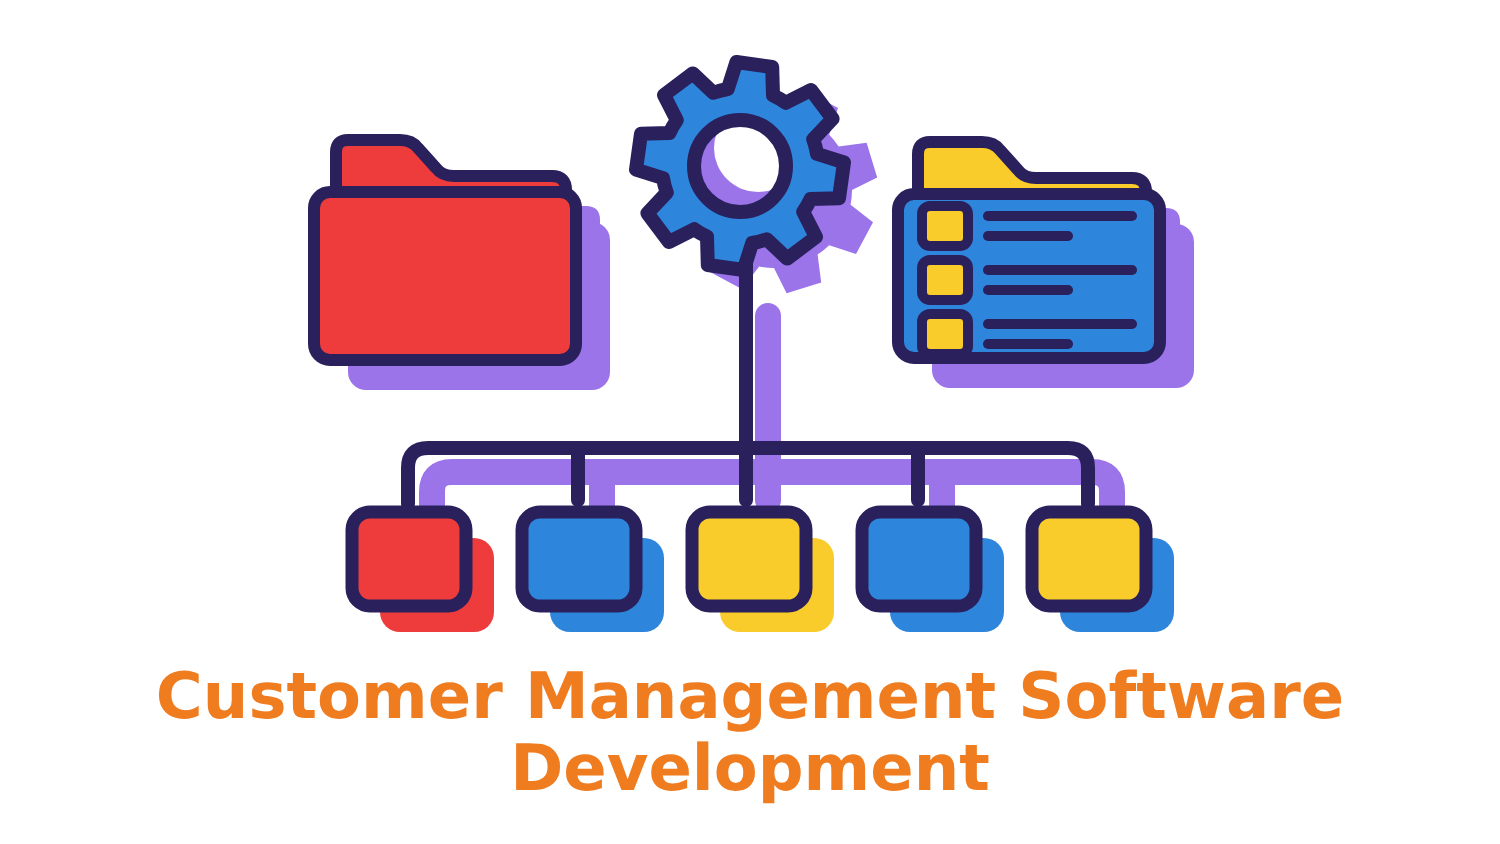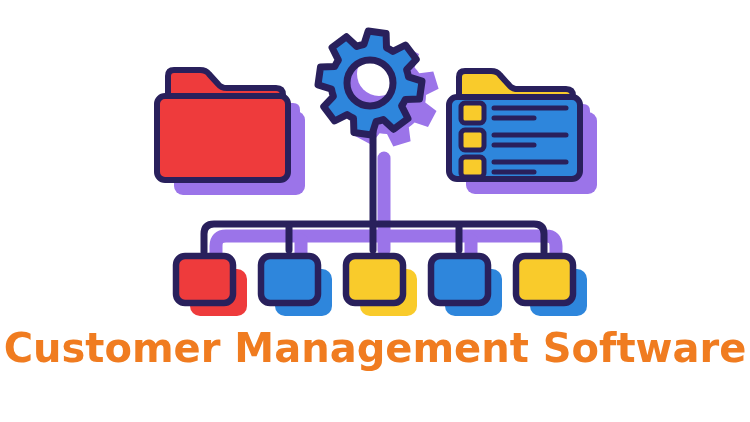--- a/index.html
+++ b/index.html
@@ -7,21 +7,21 @@
     width:750px;height:422px;overflow:hidden;position:relative;
     background:var(--background,#fff);
     font-family:"DejaVu Sans","Liberation Sans",sans-serif;
   }
   #art{position:absolute;left:0;top:0;display:block;}
   .caption{
     position:absolute;left:0;right:0;top:330px;
     text-align:center;
     color:var(--orange,#f07c20);
     font-weight:bold;
-    font-size:40px;
+    font-size:32px;
     line-height:36px;
   }
 </style>
 </head>
 <body>
 
 <svg id="art" viewBox="0 0 750 422" width="750" height="422">
   <defs>
     <clipPath id="holeClip">
         <circle cx="370" cy="83" r="23"></circle>
@@ -89,13 +89,14 @@
       <rect x="346" y="256" width="57" height="47" rx="9" fill="#F9CB2B" stroke="var(--outline)" stroke-width="6.5"></rect>
       <rect x="445" y="269" width="57" height="47" rx="10" fill="#2E86DC"></rect>
       <rect x="431" y="256" width="57" height="47" rx="9" fill="#2E86DC" stroke="var(--outline)" stroke-width="6.5"></rect>
       <rect x="530" y="269" width="57" height="47" rx="10" fill="#2E86DC"></rect>
       <rect x="516" y="256" width="57" height="47" rx="9" fill="#F9CB2B" stroke="var(--outline)" stroke-width="6.5"></rect>
     </g>
 </svg>
 
 <div class="caption">
   <div>Customer Management Software</div>
+  <div>Development</div>
 </div>
 
 </body></html>

